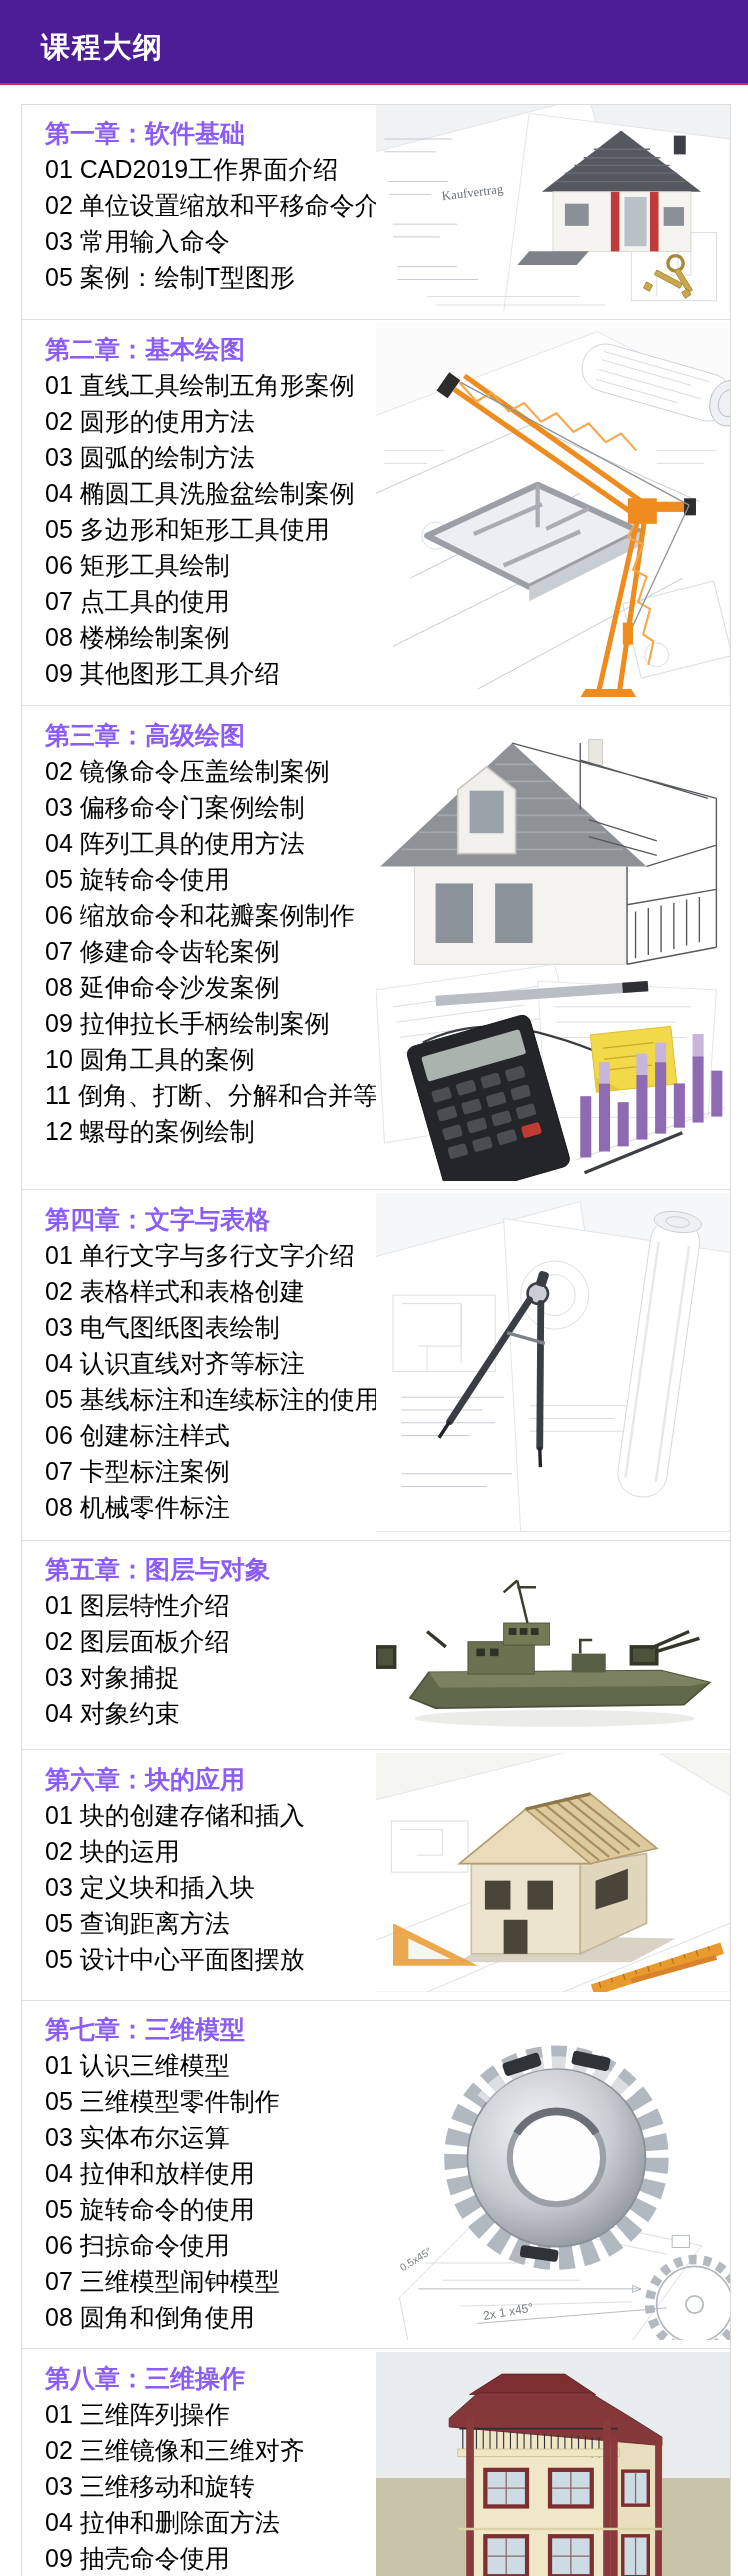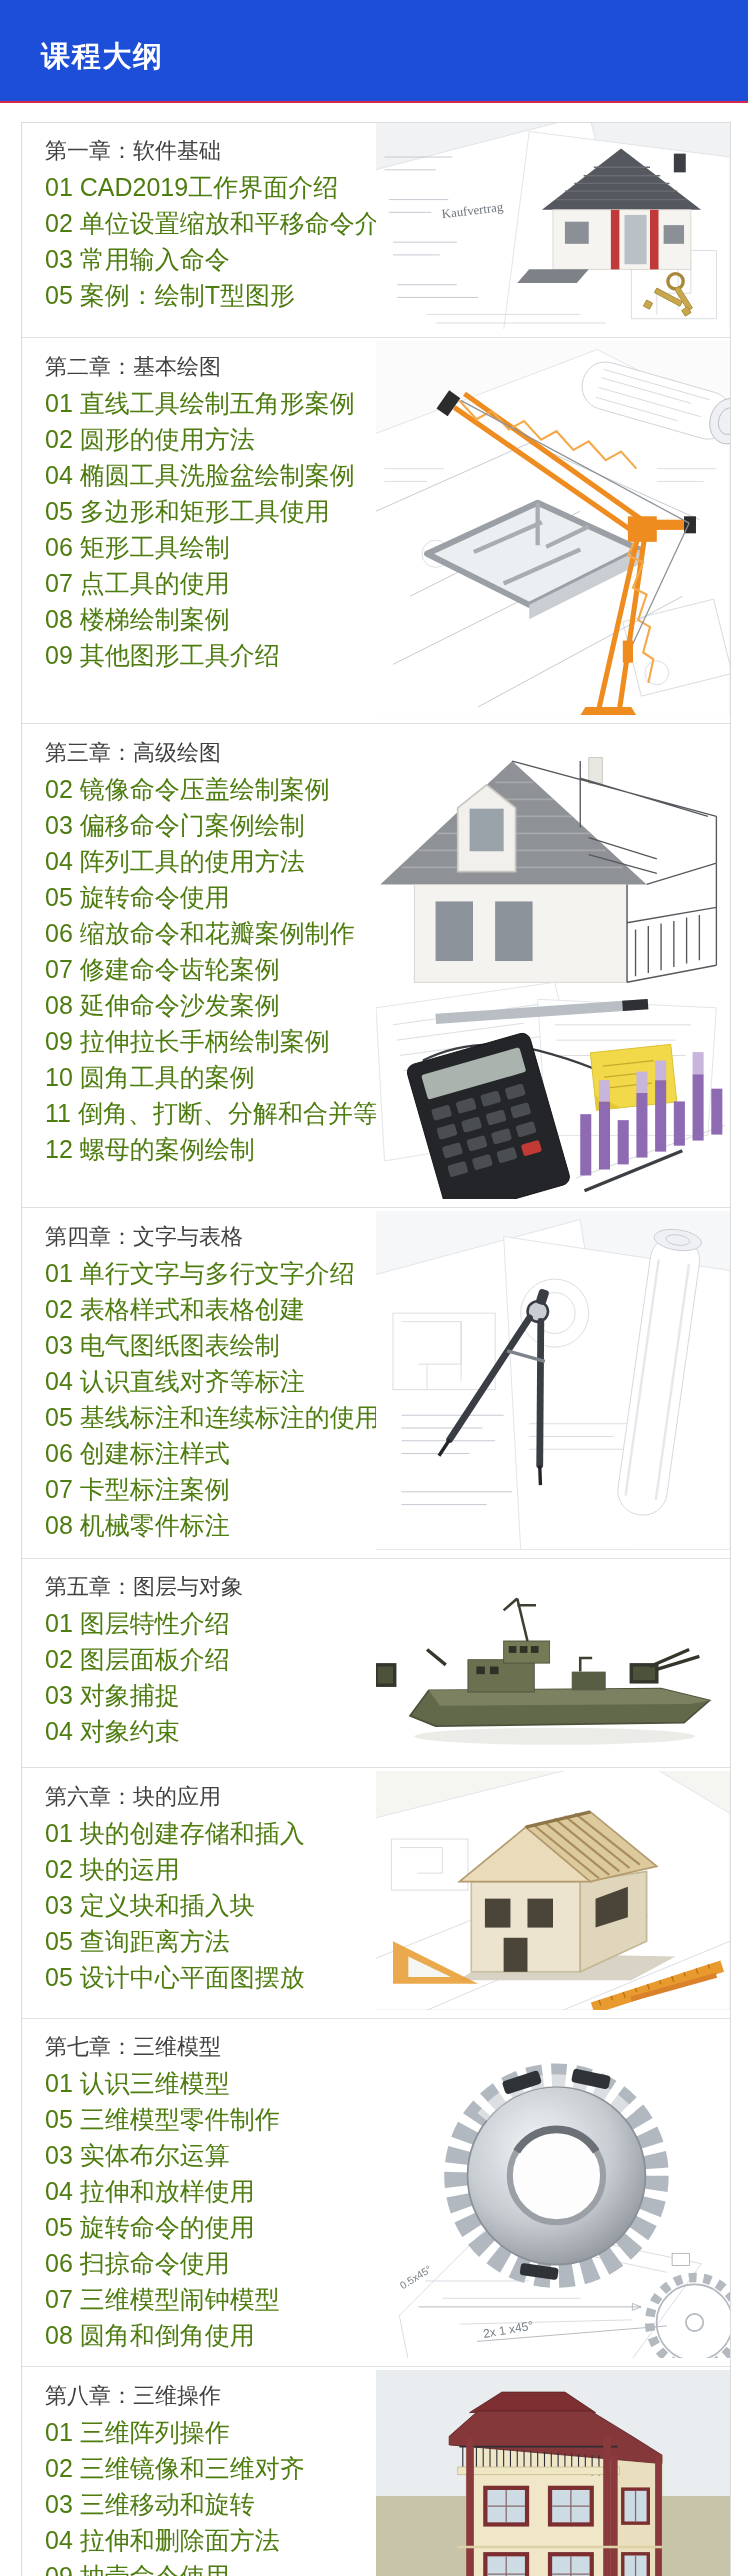--- a/index.html
+++ b/index.html
@@ -1,32 +1,32 @@
 <!DOCTYPE html>
 <html style="font-size:13.6px"><head>
 <meta charset="utf-8">
 <style>
   * { box-sizing: border-box; }
   html,body { margin:0; padding:0; background:#ffffff; }
   body { width:749px; font-family:"Liberation Sans","DejaVu Sans",sans-serif; }
 
-  .banner { height:103px; background:#1d4ed8; border-bottom:2.6px solid #d5284d;
+  .banner { height:85px; background:#4c1d95; border-bottom:2.6px solid #d5284d;
             display:flex; align-items:center; padding-left:41px; }
   .banner h1 { margin:12px 0 0 0; color:#ffffff; font-size:29px; font-weight:bold; letter-spacing:1.7px; }
 
   .content { margin:18.7px 18px 0 21px; border:0.9px solid #dcdcdc; background:#fff; }
 
   .chapter { display:flex; align-items:stretch; }
   .chapter + .chapter { border-top:0.9px solid #e0e0e0; margin-top:8px;justify-content:flex-end; }
   .chapter + .chapter .img-col { margin-top:2.6px; }
 
   .text-col { flex:1 1 auto; padding:10.2px 6.8px 5.1px 23px; min-width:0; }
-  .chapter-title { margin:0; font-size:22px; font-weight:400; color:#404040; line-height:36px; white-space:nowrap; }
+  .chapter-title { margin:0; font-size:25px; font-weight:700; color:#8b5cf6; line-height:36px; white-space:nowrap; }
   ul.lessons { list-style:none; margin:0; padding:0; }
-  ul.lessons li { font-size:25px; color:#4d7c0f; line-height:36px; white-space:nowrap; }
+  ul.lessons li { font-size:25px; color:#000000; line-height:36px; white-space:nowrap; }
 
   .img-col { flex:0 0 354px; width:354px; margin:0; overflow:hidden; background:#fff; }
   .img-col svg { display:block; width:100%; height:100%; }
 
   .bp  { stroke:#bcc2cb; stroke-width:1; fill:none; }
   .bp2 { stroke:#d4d8de; stroke-width:1; fill:none; }
   .sheet { fill:#ffffff; stroke:#dde0e5; stroke-width:1; }
 </style>
 </head>
 <body>
@@ -83,20 +83,21 @@
       </svg>
     </figure>
   </section>
 
   <section class="chapter">
     <div class="text-col">
       <h2 class="chapter-title">第二章：基本绘图</h2>
       <ul class="lessons">
           <li>01 直线工具绘制五角形案例</li>
           <li>02 圆形的使用方法</li>
+          <li>03 圆弧的绘制方法</li>
           <li>04 椭圆工具洗脸盆绘制案例</li>
           <li>05 多边形和矩形工具使用</li>
           <li>06 矩形工具绘制</li>
           <li>07 点工具的使用</li>
           <li>08 楼梯绘制案例</li>
           <li>09 其他图形工具介绍</li>
         </ul>
     </div>
     <figure class="img-col">
       <svg viewBox="0 0 416 440" preserveAspectRatio="xMidYMid slice">

